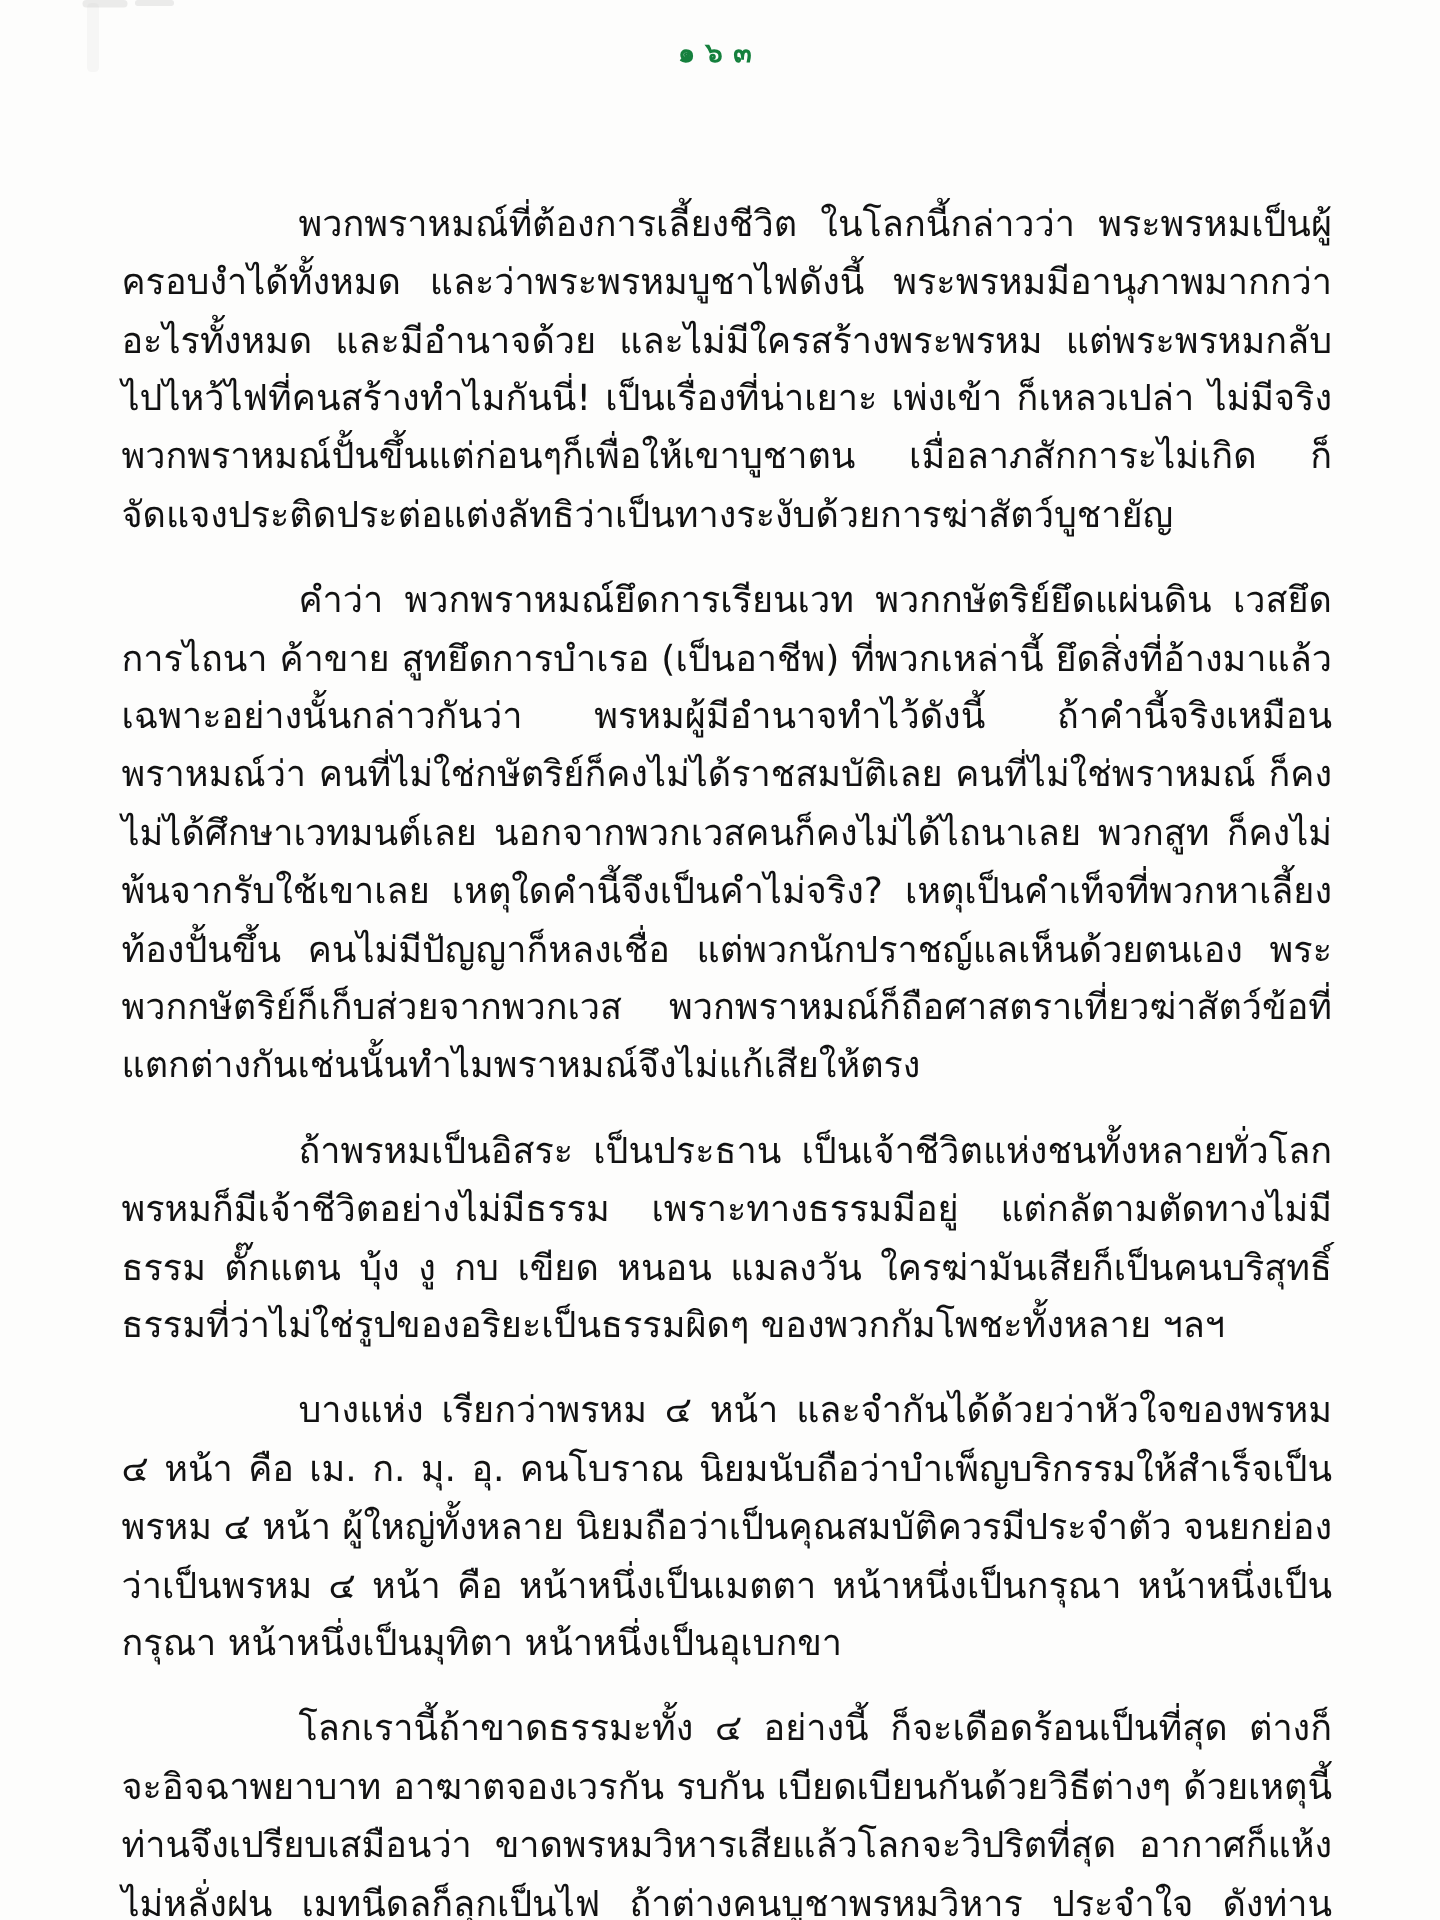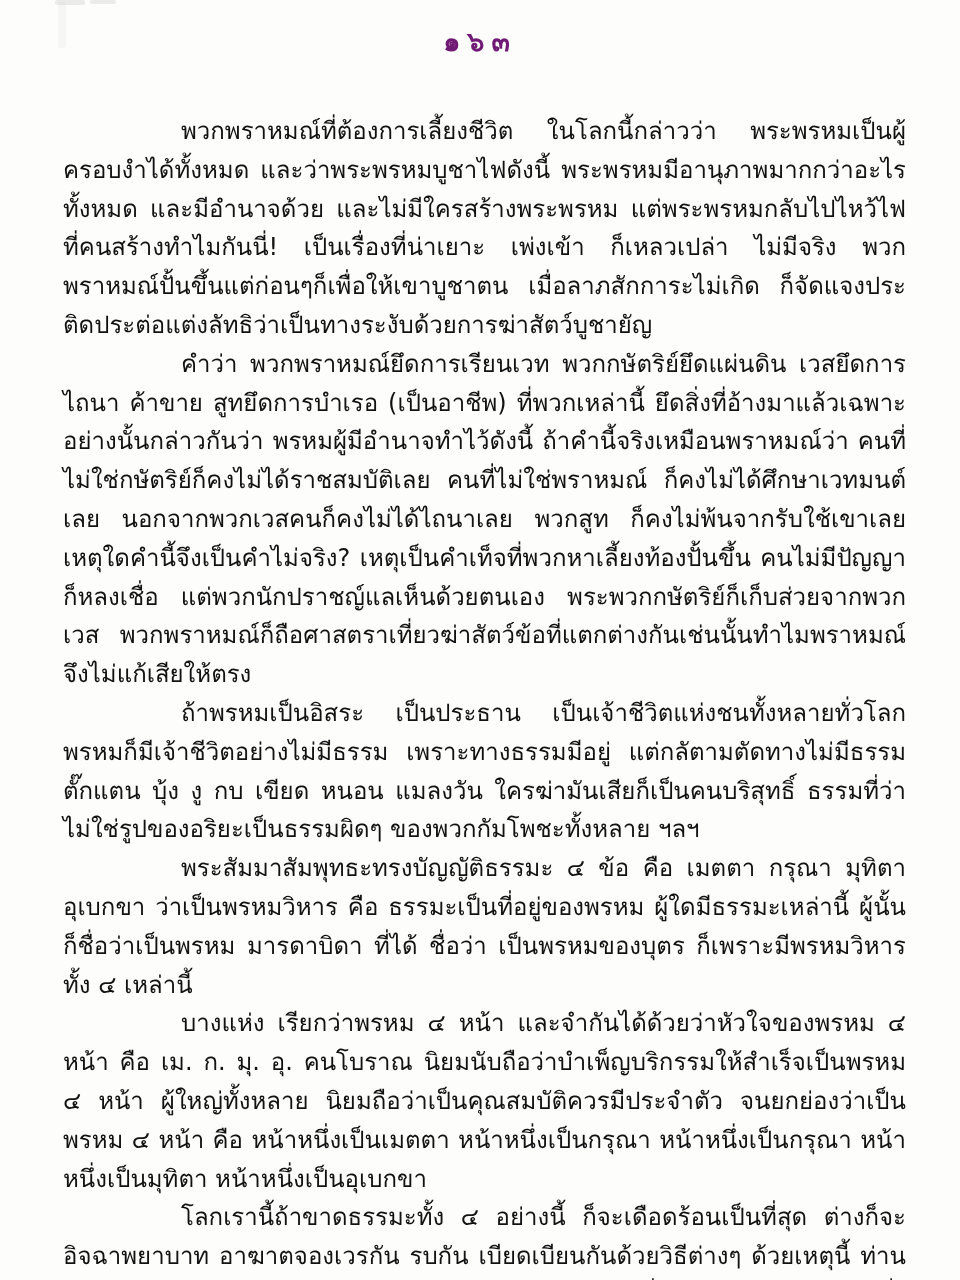--- a/index.html
+++ b/index.html
@@ -28,56 +28,55 @@
   .smudge-a { top: 0; left: 55px;  width: 30px; height: 5px; }
   .smudge-b { top: 0; left: 90px;  width: 26px; height: 4px; }
   .smudge-c { top: 2px; left: 58px; width: 8px;  height: 46px; opacity: 0.12; }
 
   .page-number {
     position: absolute;
     top: 20px;
     left: 0;
     right: 0;
     text-align: center;
-    font-size: 27px;
+    font-size: 18px;
     font-weight: bold;
     letter-spacing: 7px;
-    color: #701a75;
+    color: #15803d;
   }
   .body-text {
     position: absolute;
     top: 112px;
     left: 63px;
     width: 843px;
     font-size: 24px;
     line-height: 38.8px;
     text-align: justify;
     text-justify: inter-word;
     color: #121212;
   }
   .body-text p {
-    margin: 0;
+    margin: 18px;
     padding: 0;
     text-indent: 118px;
     word-break: normal;
   }
 </style>
 </head>
 <body>
 
 <div class="page">
 
   <span class="smudge smudge-a"></span>
   <span class="smudge smudge-b"></span>
   <span class="smudge smudge-c"></span>
 
   <div class="page-number">๑๖๓</div>
 
   <div class="body-text">
     <p>พวกพราหมณ์ที่ต้องการเลี้ยงชีวิต ในโลกนี้กล่าวว่า พระพรหมเป็นผู้ครอบงำได้ทั้งหมด และว่าพระพรหมบูชาไฟดังนี้ พระพรหมมีอานุภาพมากกว่าอะไรทั้งหมด และมีอำนาจด้วย และไม่มีใครสร้างพระพรหม แต่พระพรหมกลับไปไหว้ไฟที่คนสร้างทำไมกันนี่! เป็นเรื่องที่น่าเยาะ เพ่งเข้า ก็เหลวเปล่า ไม่มีจริง พวกพราหมณ์ปั้นขึ้นแต่ก่อนๆก็เพื่อให้เขาบูชาตน เมื่อลาภสักการะไม่เกิด ก็จัดแจงประติดประต่อแต่งลัทธิว่าเป็นทางระงับด้วยการฆ่าสัตว์บูชายัญ</p>
     <p>คำว่า พวกพราหมณ์ยึดการเรียนเวท พวกกษัตริย์ยึดแผ่นดิน เวสยึดการไถนา ค้าขาย สูทยึดการบำเรอ (เป็นอาชีพ) ที่พวกเหล่านี้ ยึดสิ่งที่อ้างมาแล้วเฉพาะอย่างนั้นกล่าวกันว่า พรหมผู้มีอำนาจทำไว้ดังนี้ ถ้าคำนี้จริงเหมือนพราหมณ์ว่า คนที่ไม่ใช่กษัตริย์ก็คงไม่ได้ราชสมบัติเลย คนที่ไม่ใช่พราหมณ์ ก็คงไม่ได้ศึกษาเวทมนต์เลย นอกจากพวกเวสคนก็คงไม่ได้ไถนาเลย พวกสูท ก็คงไม่พ้นจากรับใช้เขาเลย เหตุใดคำนี้จึงเป็นคำไม่จริง? เหตุเป็นคำเท็จที่พวกหาเลี้ยงท้องปั้นขึ้น คนไม่มีปัญญาก็หลงเชื่อ แต่พวกนักปราชญ์แลเห็นด้วยตนเอง พระพวกกษัตริย์ก็เก็บส่วยจากพวกเวส พวกพราหมณ์ก็ถือศาสตราเที่ยวฆ่าสัตว์ข้อที่แตกต่างกันเช่นนั้นทำไมพราหมณ์จึงไม่แก้เสียให้ตรง</p>
     <p>ถ้าพรหมเป็นอิสระ เป็นประธาน เป็นเจ้าชีวิตแห่งชนทั้งหลายทั่วโลก พรหมก็มีเจ้าชีวิตอย่างไม่มีธรรม เพราะทางธรรมมีอยู่ แต่กลัตามตัดทางไม่มีธรรม ตั๊กแตน บุ้ง งู กบ เขียด หนอน แมลงวัน ใครฆ่ามันเสียก็เป็นคนบริสุทธิ์ ธรรมที่ว่าไม่ใช่รูปของอริยะเป็นธรรมผิดๆ ของพวกกัมโพชะทั้งหลาย ฯลฯ</p>
-    <p>พระสัมมาสัมพุทธะทรงบัญญัติธรรมะ ๔ ข้อ คือ เมตตา กรุณา มุทิตา อุเบกขา ว่าเป็นพรหมวิหาร คือ ธรรมะเป็นที่อยู่ของพรหม ผู้ใดมีธรรมะเหล่านี้ ผู้นั้นก็ชื่อว่าเป็นพรหม มารดาบิดา ที่ได้ ชื่อว่า เป็นพรหมของบุตร ก็เพราะมีพรหมวิหารทั้ง ๔ เหล่านี้</p>
     <p>บางแห่ง เรียกว่าพรหม ๔ หน้า และจำกันได้ด้วยว่าหัวใจของพรหม ๔ หน้า คือ เม. ก. มุ. อุ. คนโบราณ นิยมนับถือว่าบำเพ็ญบริกรรมให้สำเร็จเป็นพรหม ๔ หน้า ผู้ใหญ่ทั้งหลาย นิยมถือว่าเป็นคุณสมบัติควรมีประจำตัว จนยกย่องว่าเป็นพรหม ๔ หน้า คือ หน้าหนึ่งเป็นเมตตา หน้าหนึ่งเป็นกรุณา หน้าหนึ่งเป็นกรุณา หน้าหนึ่งเป็นมุทิตา หน้าหนึ่งเป็นอุเบกขา</p>
     <p>โลกเรานี้ถ้าขาดธรรมะทั้ง ๔ อย่างนี้ ก็จะเดือดร้อนเป็นที่สุด ต่างก็จะอิจฉาพยาบาท อาฆาตจองเวรกัน รบกัน เบียดเบียนกันด้วยวิธีต่างๆ ด้วยเหตุนี้ ท่านจึงเปรียบเสมือนว่า ขาดพรหมวิหารเสียแล้วโลกจะวิปริตที่สุด อากาศก็แห้งไม่หลั่งฝน เมทนีดลก็ลุกเป็นไฟ ถ้าต่างคนบูชาพรหมวิหาร ประจำใจ ดังท่านเปรียบไว้ว่า นางสงกรานต์แห่ศีรษะมหาพรหม โลกก็ยังคงเป็นโลกอยู่ได้ ไม่เดือดร้อน กลียุคเป็นทุกข์แสนเข็ญ</p>
   </div>
 
 </div>
 
 </body></html>

